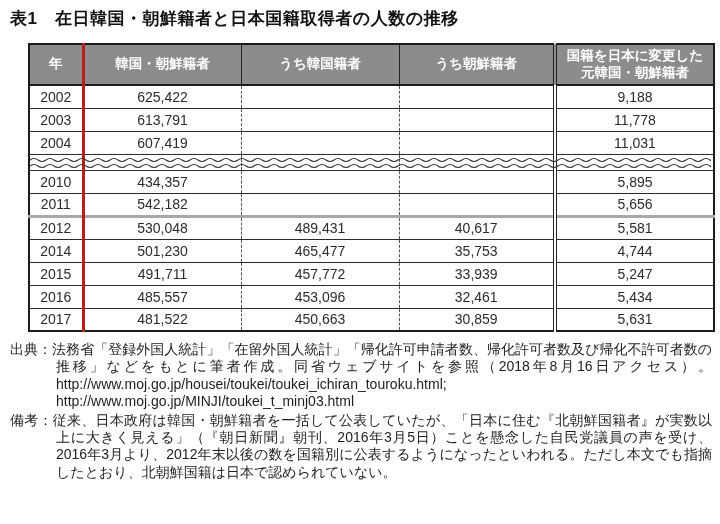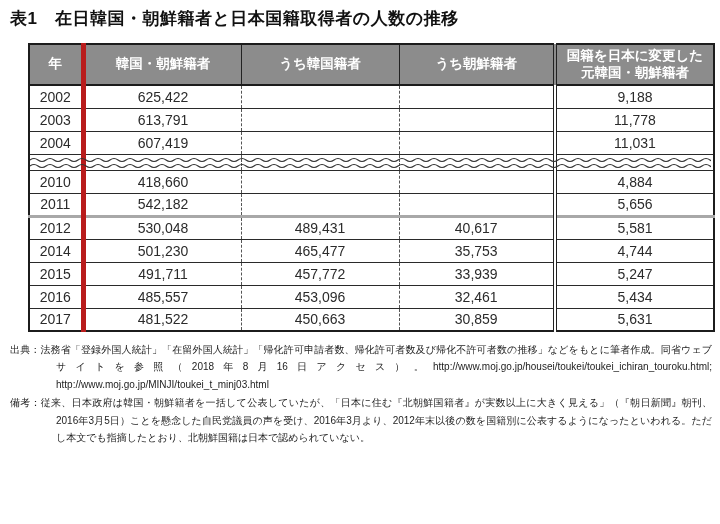--- a/index.html
+++ b/index.html
@@ -42,40 +42,40 @@
   td {
     font-size: 14px;
     color: #2b2b2b;
     height: 23px;
     text-align: center;
     vertical-align: middle;
     padding: 0 4px;
     border-bottom: 1px solid #2a2a2a;
   }
   
-  th.c-total, td.c-total { border-left: 5px solid #b91c1c; }
+  th.c-total, td.c-total { border-left: 3px solid #b91c1c; }
   th.c-south, th.c-north { border-left: 1px solid #222222; }
   td.c-south, td.c-north { border-left: 1px dashed #555555; }
   th.c-nat, td.c-nat { border-left: 4px double #222222; }
   
   tr.gray-top td { border-top: 3px solid #a8a8a8; }
   
   tr.break td { height: 16px; border-bottom: 1px solid #2a2a2a; }
   td.wavecell { position: relative; padding: 0; }
   svg.wave {
     position: absolute;
     left: 0; top: 0;
     width: 681px; height: 16px;
     pointer-events: none;
     display: block;
   }
   svg.wave path { fill: none; stroke: #333333; stroke-width: 1.1; }
   .notes { margin-top: 9px; width: 702px; }
   .note {
-    font-size: 10px;
+    font-size: 14px;
     line-height: 17.4px;
     color: #1d1d1d;
     padding-left: 46px;
     text-indent: -46px;
     text-align: justify;
     margin-bottom: 1px;
   }
 </style>
 </head>
 <body>
@@ -131,24 +131,24 @@
               <path class="wavepath" d="M0 11 q4 -3 8 0 t8 0 t8 0 t8 0 t8 0 t8 0 t8 0 t8 0 t8 0 t8 0 t8 0 t8 0 t8 0 t8 0 t8 0 t8 0 t8 0 t8 0 t8 0 t8 0 t8 0 t8 0 t8 0 t8 0 t8 0 t8 0 t8 0 t8 0 t8 0 t8 0 t8 0 t8 0 t8 0 t8 0 t8 0 t8 0 t8 0 t8 0 t8 0 t8 0 t8 0 t8 0 t8 0 t8 0 t8 0 t8 0 t8 0 t8 0 t8 0 t8 0 t8 0 t8 0 t8 0 t8 0 t8 0 t8 0 t8 0 t8 0 t8 0 t8 0 t8 0 t8 0 t8 0 t8 0 t8 0 t8 0 t8 0 t8 0 t8 0 t8 0 t8 0 t8 0 t8 0 t8 0 t8 0 t8 0 t8 0 t8 0 t8 0 t8 0 t8 0 t8 0 t8 0 t8 0 t8 0 t8 0"></path>
             </svg>
           </td>
           <td class="c-total"></td>
           <td class="c-south"></td>
           <td class="c-north"></td>
           <td class="c-nat"></td>
         </tr>
         <tr>
           <td class="c-year">2010</td>
-          <td class="c-total">418,660</td>
+          <td class="c-total">434,357</td>
           <td class="c-south"></td>
           <td class="c-north"></td>
-          <td class="c-nat">4,884</td>
+          <td class="c-nat">5,895</td>
         </tr>
         <tr>
           <td class="c-year">2011</td>
           <td class="c-total">542,182</td>
           <td class="c-south"></td>
           <td class="c-north"></td>
           <td class="c-nat">5,656</td>
         </tr>
         <tr class="gray-top">
           <td class="c-year">2012</td>

